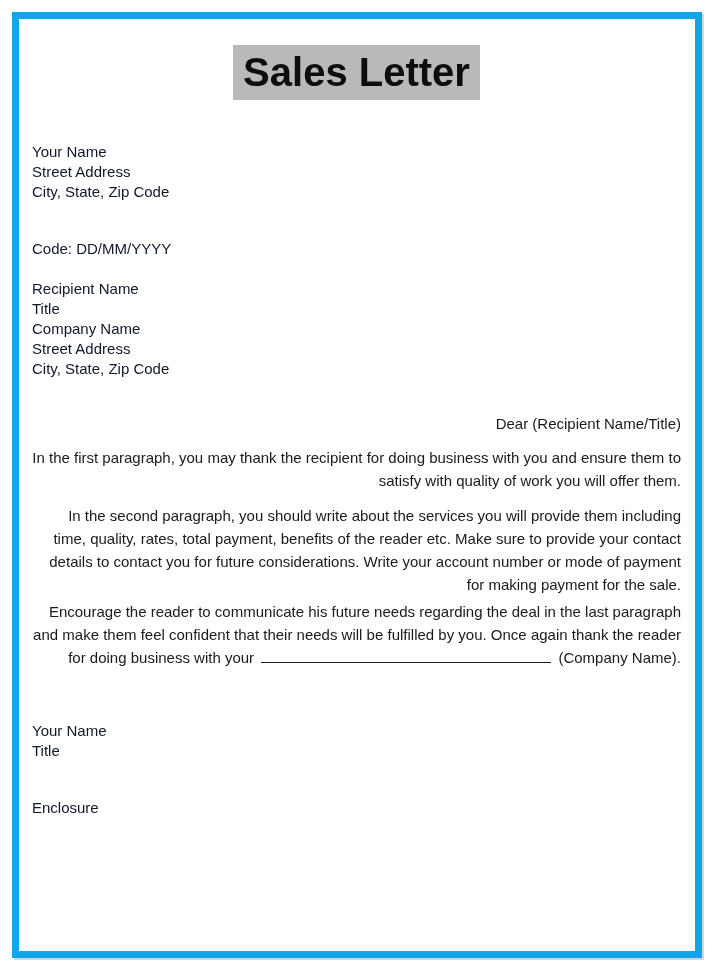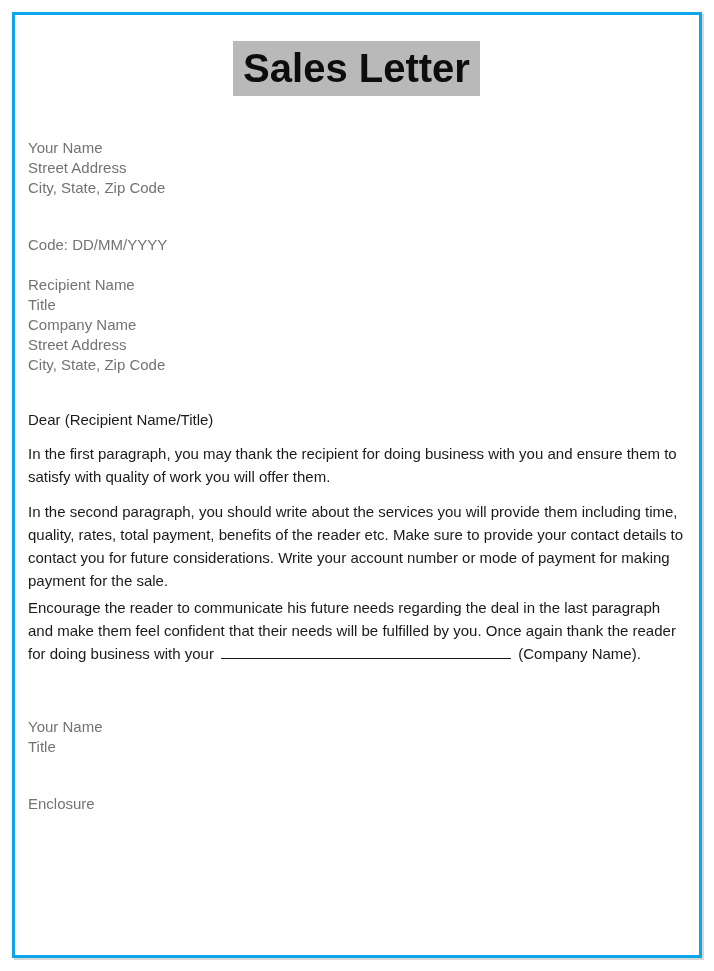--- a/index.html
+++ b/index.html
@@ -14,21 +14,21 @@
     height: 971px;
     background: #ffffff;
     overflow: hidden;
   }
   .page {
     position: absolute;
     left: 12px;
     top: 12px;
     width: 690px;
     height: 946px;
-    border: 3px solid #0ea5e9;
+    border: 7px solid #0ea5e9;
     background: #ffffff;
     box-shadow: 2px 2px 0 #d6d6d6;
     padding: 0 14px 0 13px;
   }
   .title-wrap {
     margin-top: 26px;
     text-align: center;
     height: 56px;
   }
   .doc-title {
@@ -38,30 +38,30 @@
     font-size: 40px;
     font-weight: bold;
     line-height: 55px;
     padding: 0 10px;
     letter-spacing: 0px;
   }
   .line {
     display: block;
     font-size: 15px;
     line-height: 20px;
-    color: #737373;
+    color: #0f172a;
   }
   .sender-block    { margin-top: 41px; }
   .date-line       { margin-top: 37px; }
   .recipient-block { margin-top: 20px; }
   .para {
     font-size: 15px;
     line-height: 23px;
     color: #1a1a1a;
-    text-align: left;
+    text-align: right;
   }
   .salutation { margin-top: 33px; }
   .para-1 { margin-top: 11px; }
   .para-2 { margin-top: 12px; }
   .para-3 { margin-top: 4px; }
   .blank-underline {
     display: inline-block;
     width: 290px;
     height: 15px;
     border-bottom: 1px solid #1a1a1a;

